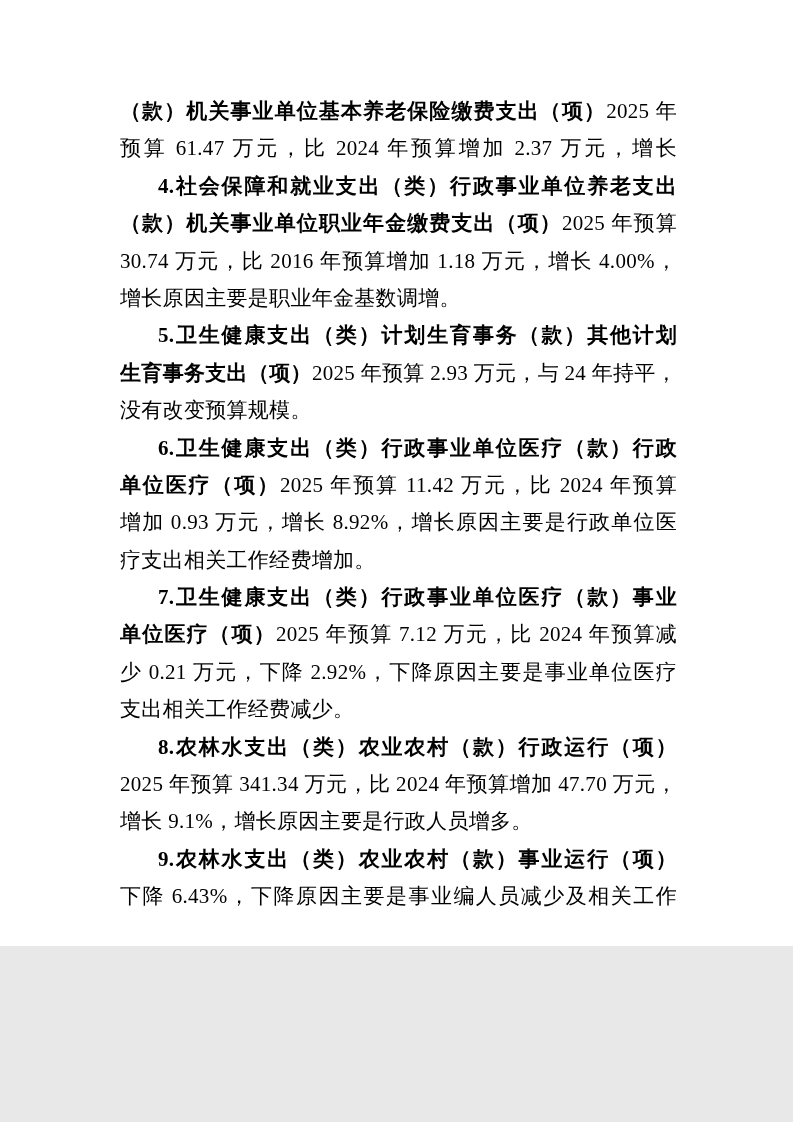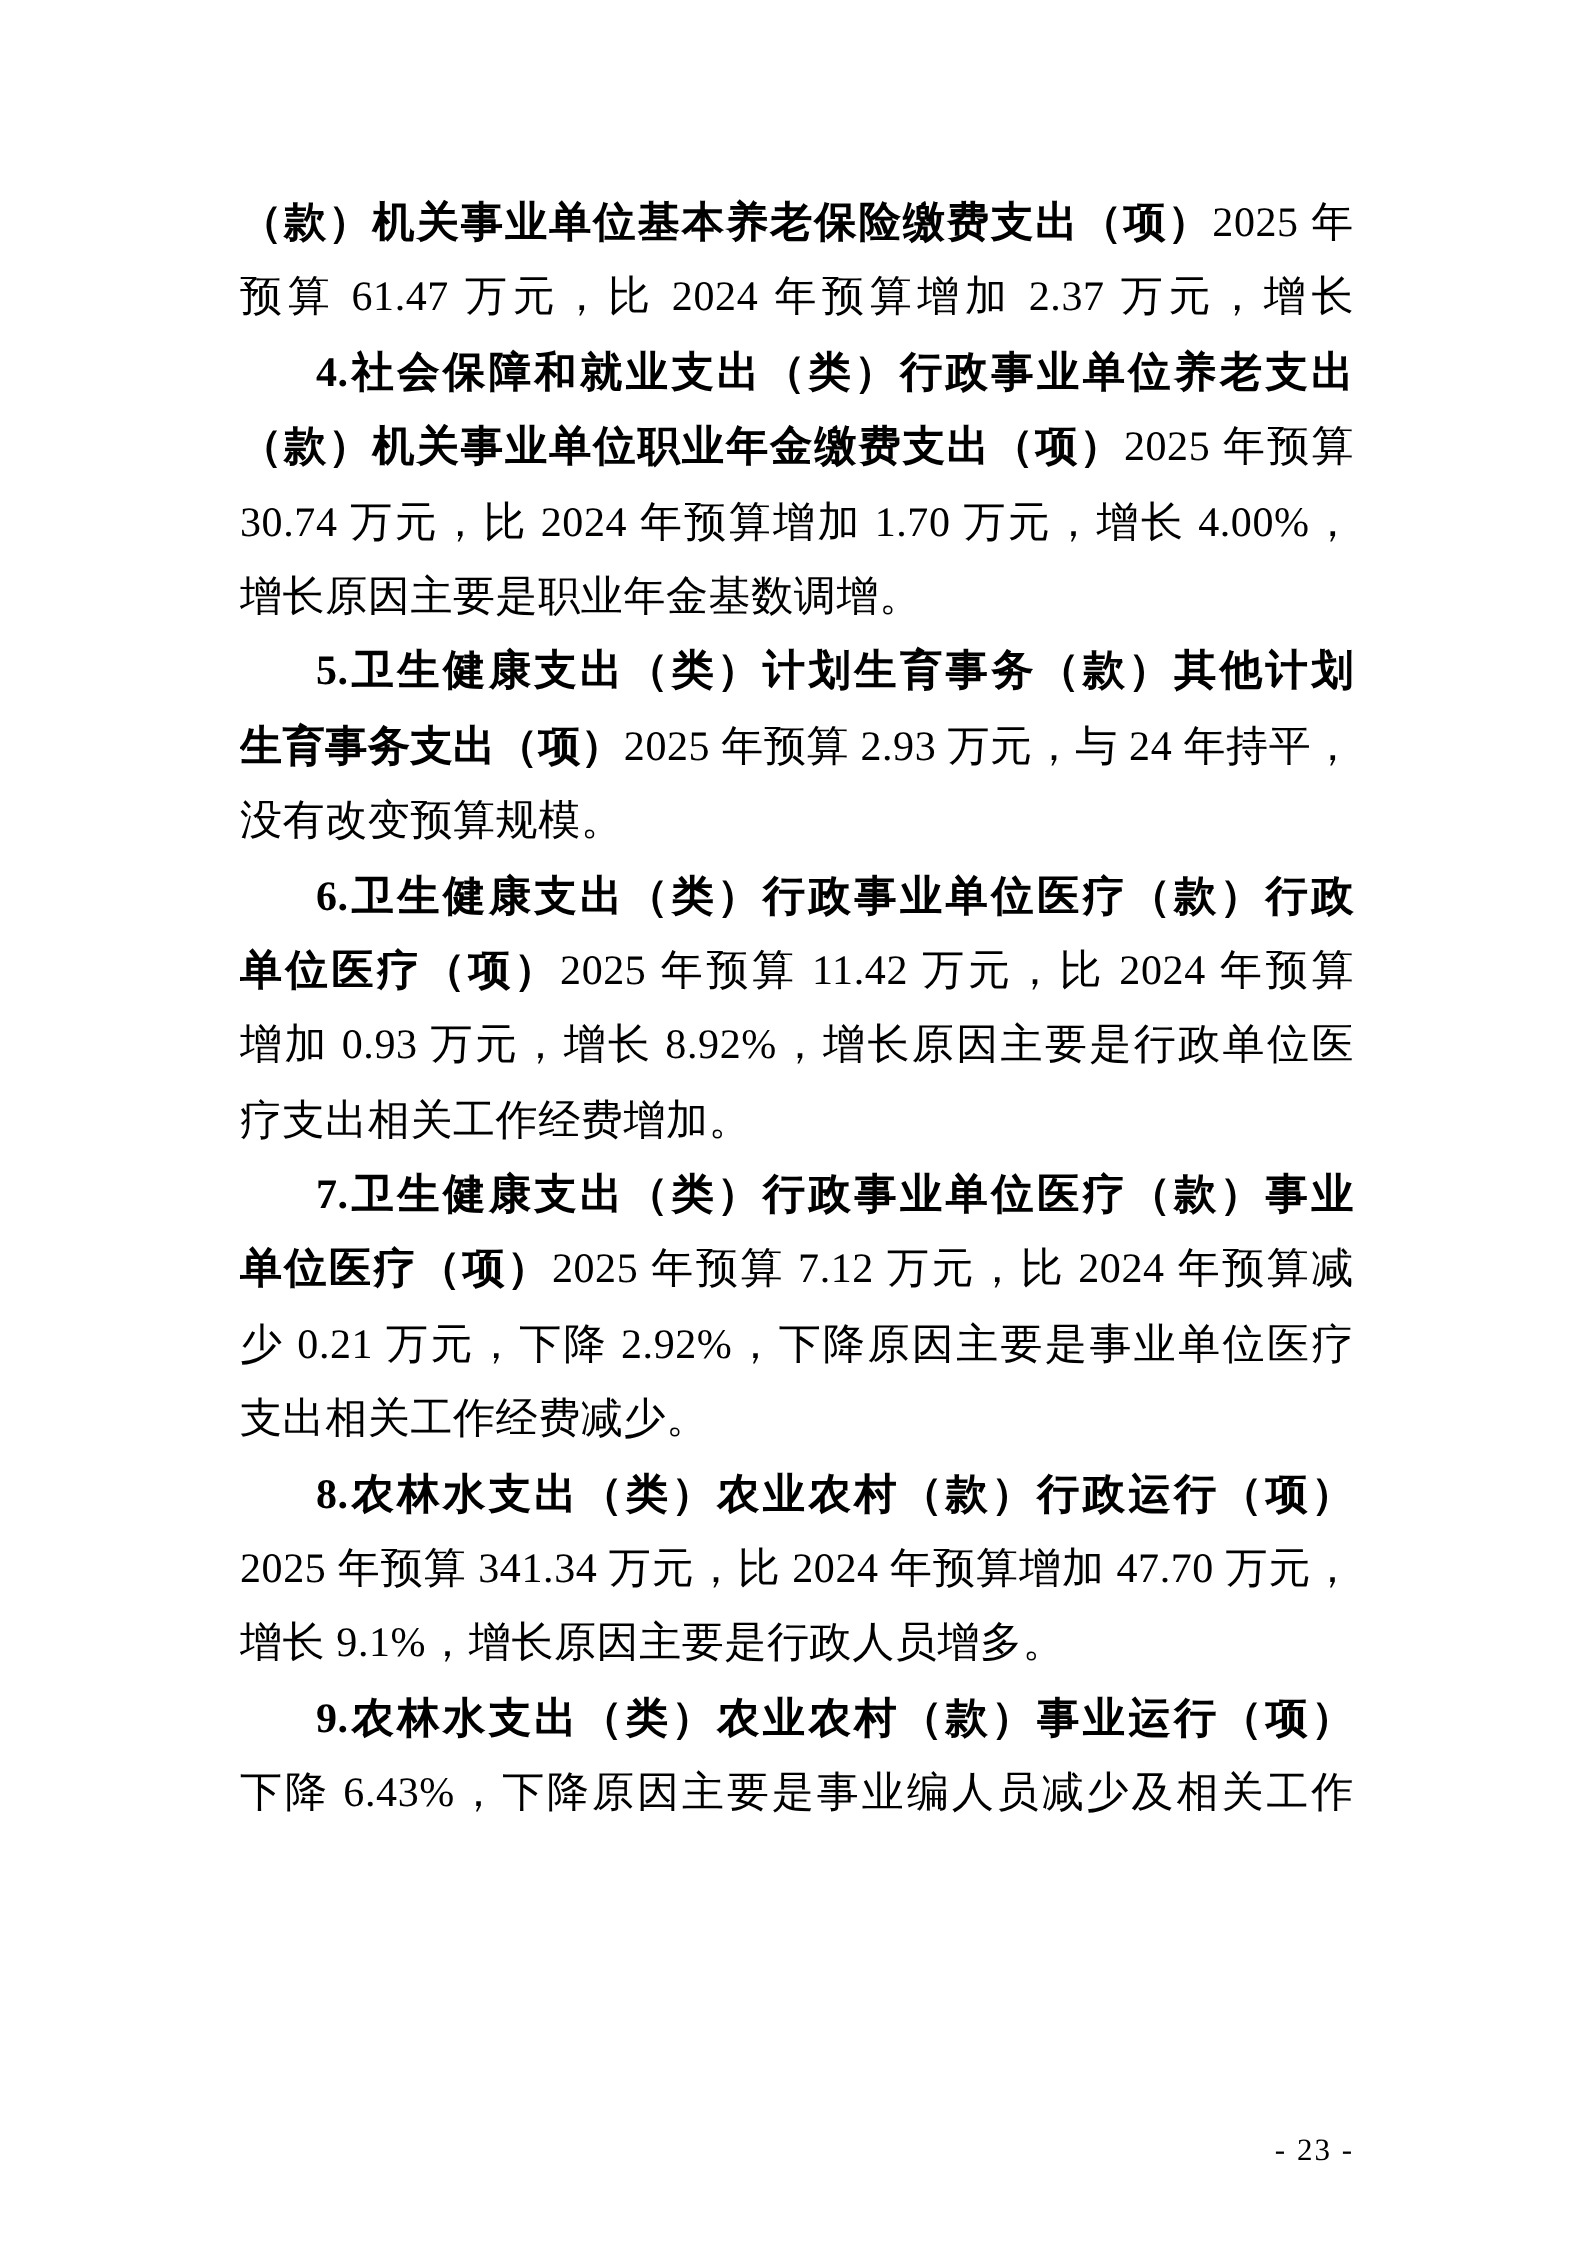--- a/index.html
+++ b/index.html
@@ -1,20 +1,20 @@
 <!DOCTYPE html>
 <html><head>
 <meta charset="utf-8">
 <style>
   * { margin: 0; padding: 0; box-sizing: border-box; }
   html, body { background: #e8e8e8; }
   .page {
     position: relative;
     width: 793px;
-    height: 1122px;
+    height: 946px;
     background: #ffffff;
     overflow: hidden;
     font-family: "Liberation Serif", "DejaVu Serif", serif;
     color: #000000;
   }
   .text-block {
     position: absolute;
     left: 120px;
     top: 93px;
     width: 557px;
@@ -49,21 +49,21 @@
 </style>
 </head>
 <body>
 
 <div class="page">
   <div class="text-block">
       <div class="line"><span class="run b">（款）机关事业单位基本养老保险缴费支出（项）</span><span class="run">2025 年</span></div>
       <div class="line"><span class="run">预算 61.47 万元，比 2024 年预算增加 2.37 万元，增长 4.00%，</span></div>
       <div class="line indent"><span class="run b">4.社会保障和就业支出（类）行政事业单位养老支出</span></div>
       <div class="line"><span class="run b">（款）机关事业单位职业年金缴费支出（项）</span><span class="run">2025 年预算</span></div>
-      <div class="line"><span class="run">30.74 万元，比 2024 年预算增加 1.70 万元，增长 4.00%，</span></div>
+      <div class="line"><span class="run">30.74 万元，比 2016 年预算增加 1.18 万元，增长 4.00%，</span></div>
       <div class="line end"><span class="run">增长原因主要是职业年金基数调增。</span></div>
       <div class="line indent"><span class="run b">5.卫生健康支出（类）计划生育事务（款）其他计划</span></div>
       <div class="line"><span class="run b">生育事务支出（项）</span><span class="run">2025 年预算 2.93 万元，与 24 年持平，</span></div>
       <div class="line end"><span class="run">没有改变预算规模。</span></div>
       <div class="line indent"><span class="run b">6.卫生健康支出（类）行政事业单位医疗（款）行政</span></div>
       <div class="line"><span class="run b">单位医疗（项）</span><span class="run">2025 年预算 11.42 万元，比 2024 年预算</span></div>
       <div class="line"><span class="run">增加 0.93 万元，增长 8.92%，增长原因主要是行政单位医</span></div>
       <div class="line end"><span class="run">疗支出相关工作经费增加。</span></div>
       <div class="line indent"><span class="run b">7.卫生健康支出（类）行政事业单位医疗（款）事业</span></div>
       <div class="line"><span class="run b">单位医疗（项）</span><span class="run">2025 年预算 7.12 万元，比 2024 年预算减</span></div>

